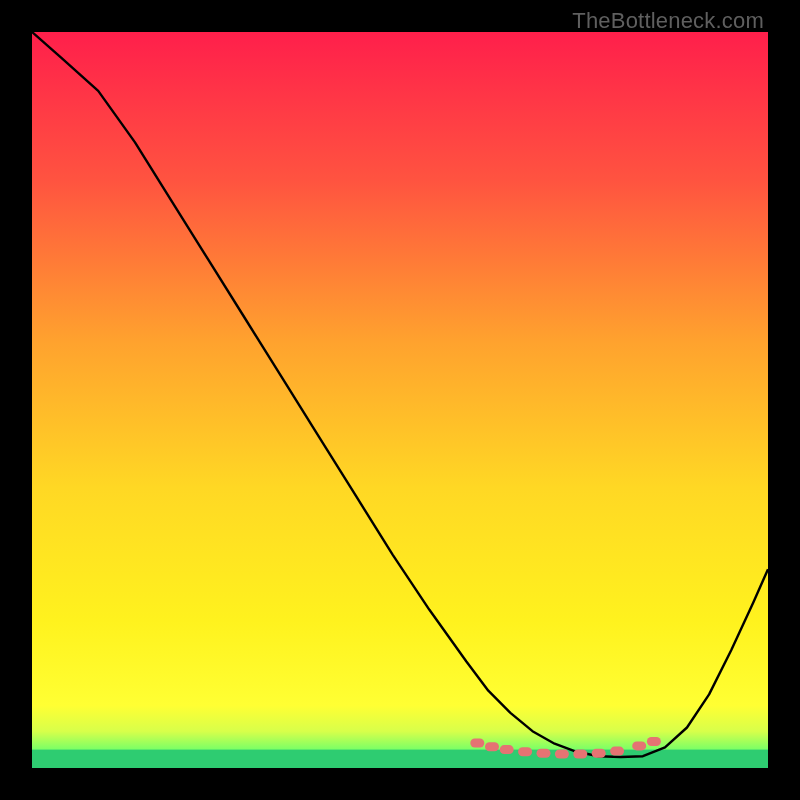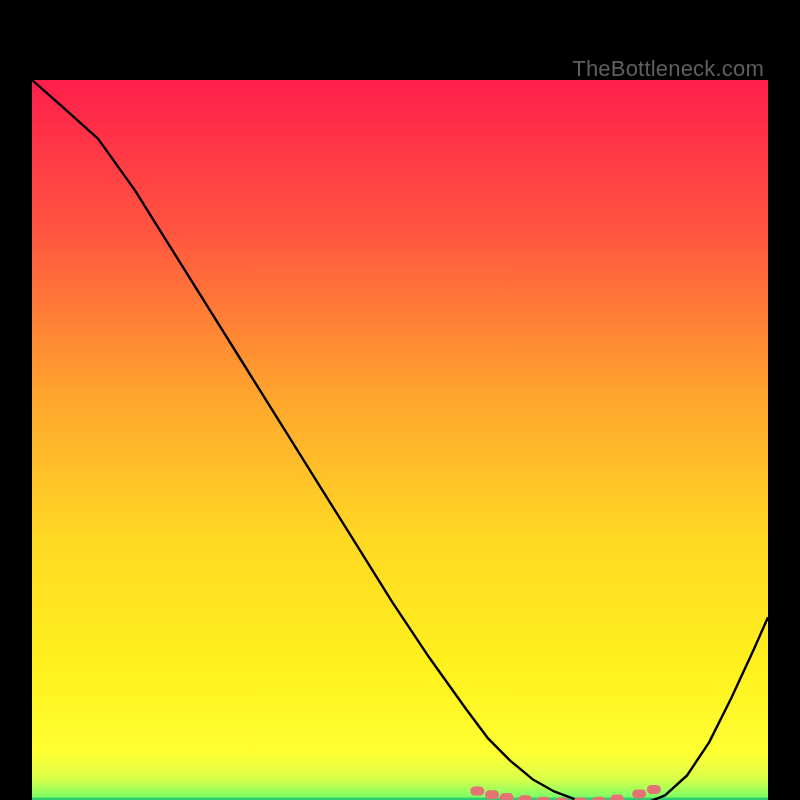--- a/index.html
+++ b/index.html
@@ -10,21 +10,20 @@
     background: #000;
     overflow: hidden;
   }
   .frame {
     position: absolute;
     left: 0;
     top: 0;
     width: 800px;
     height: 580px;
     background: #000;
-    margin-top: 48px;
   }
   .plot {
     position: absolute;
     left: 32px;
     top: 32px;
     width: 736px;
     height: 736px;
   }
   .watermark {
     position: absolute;

